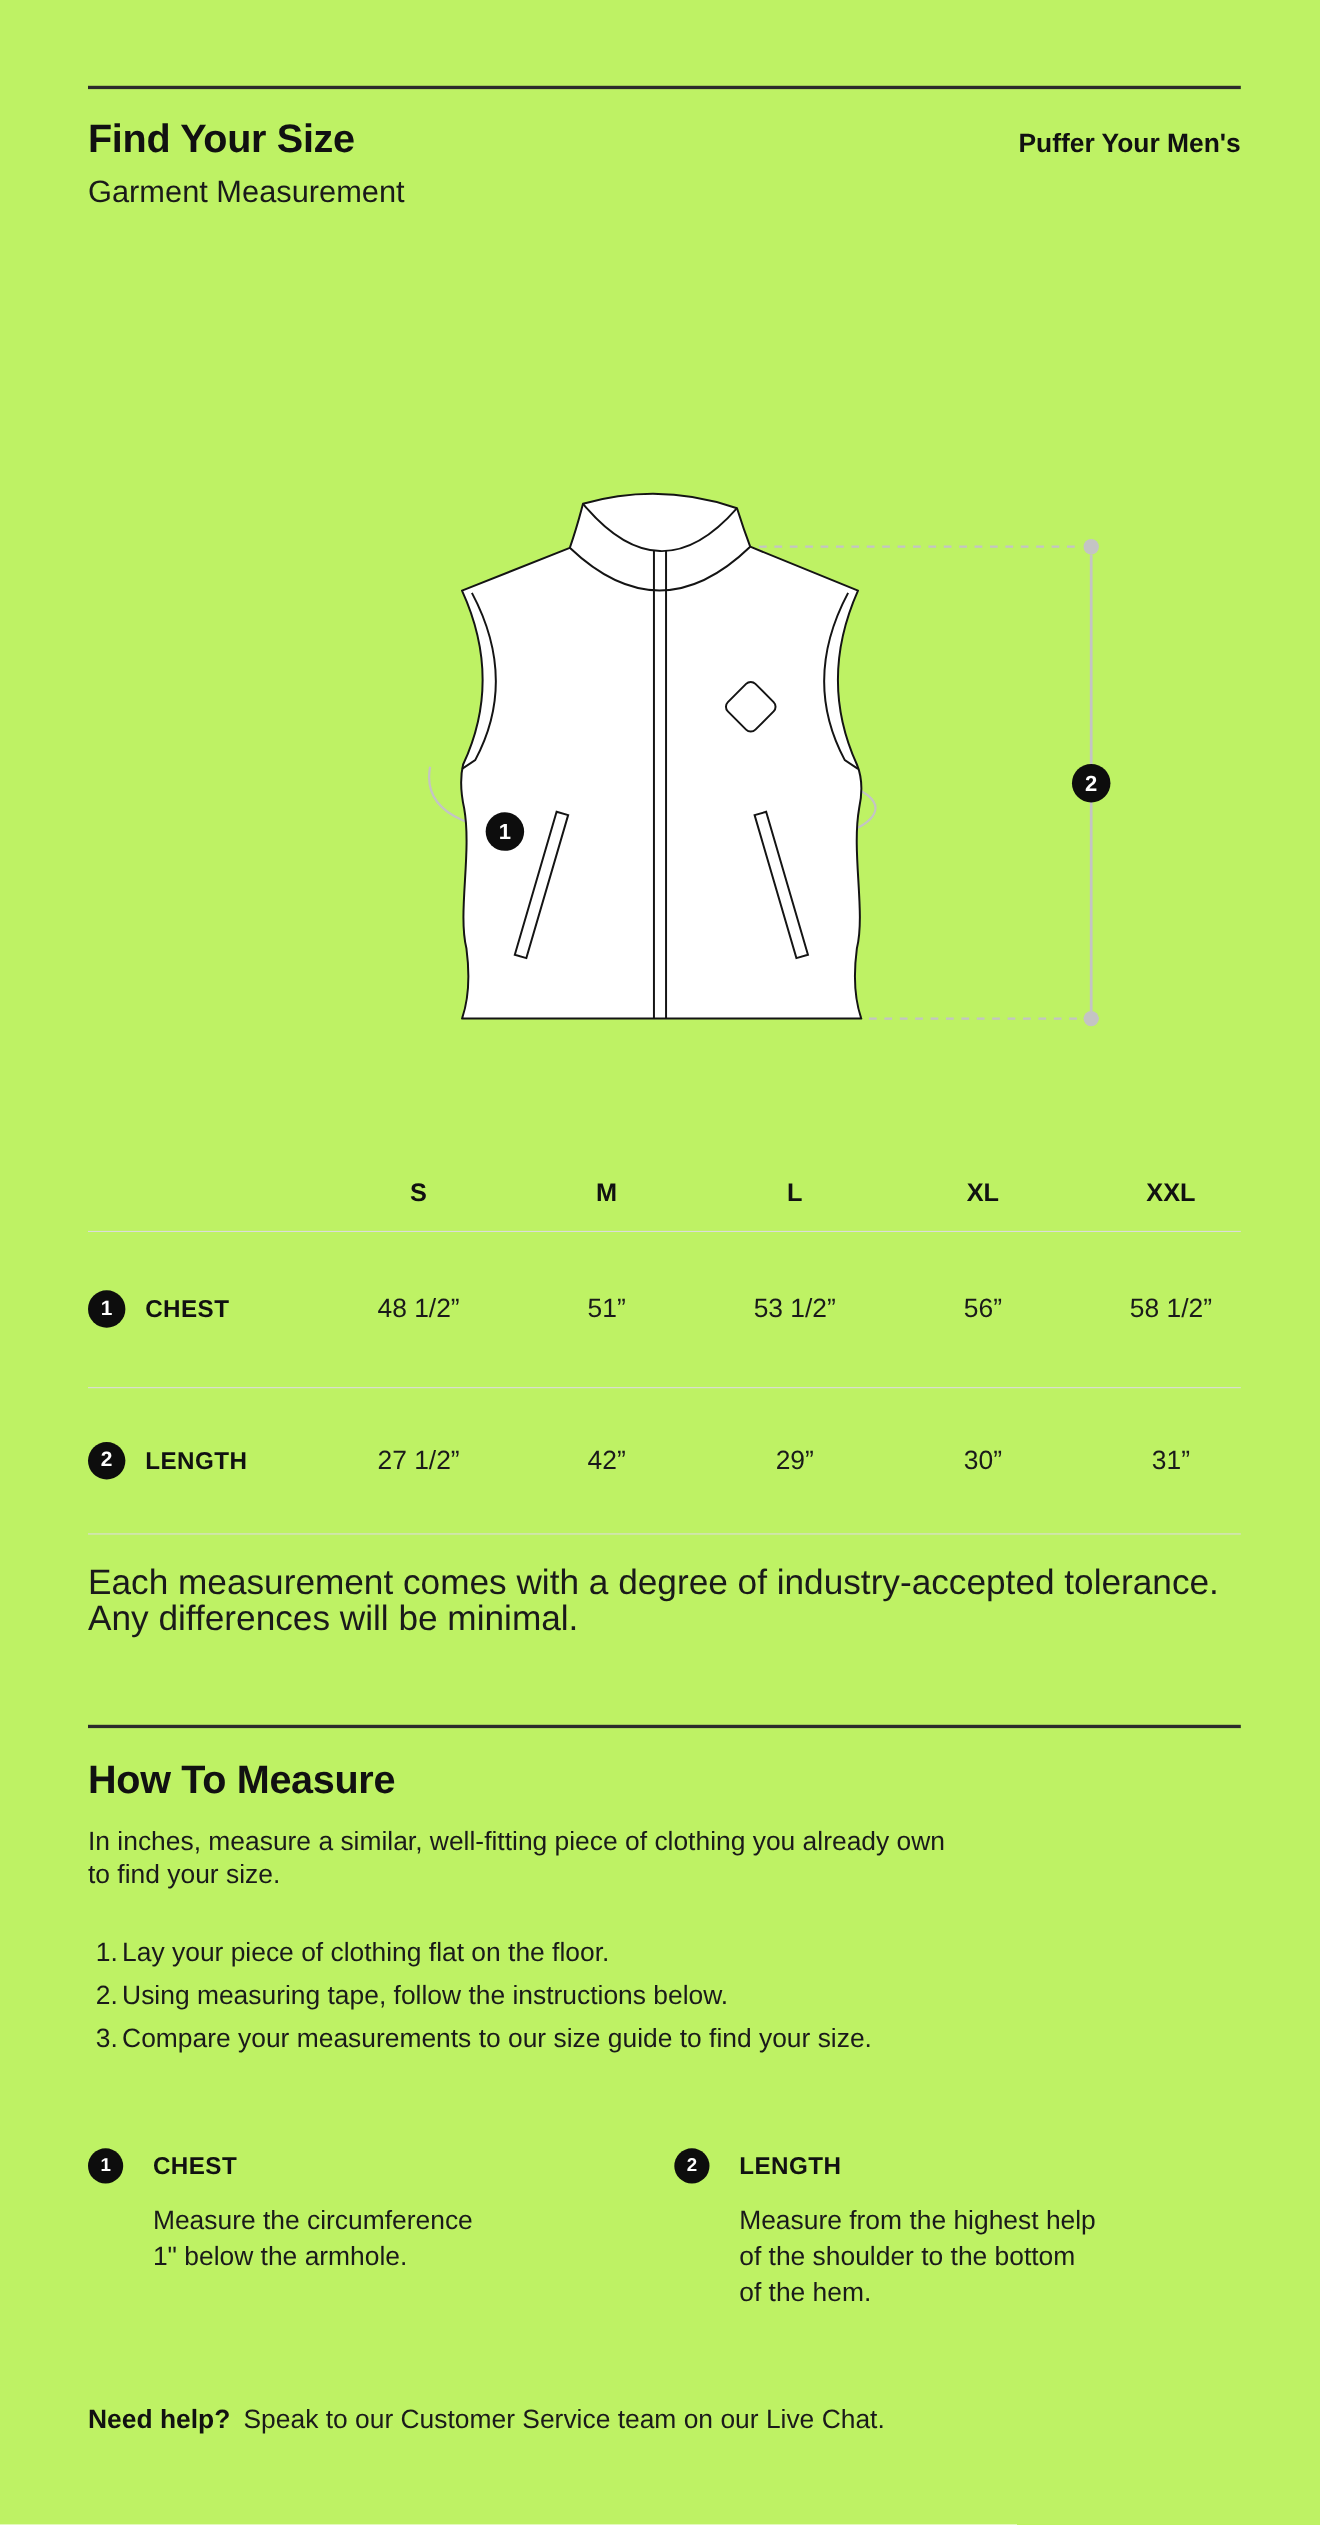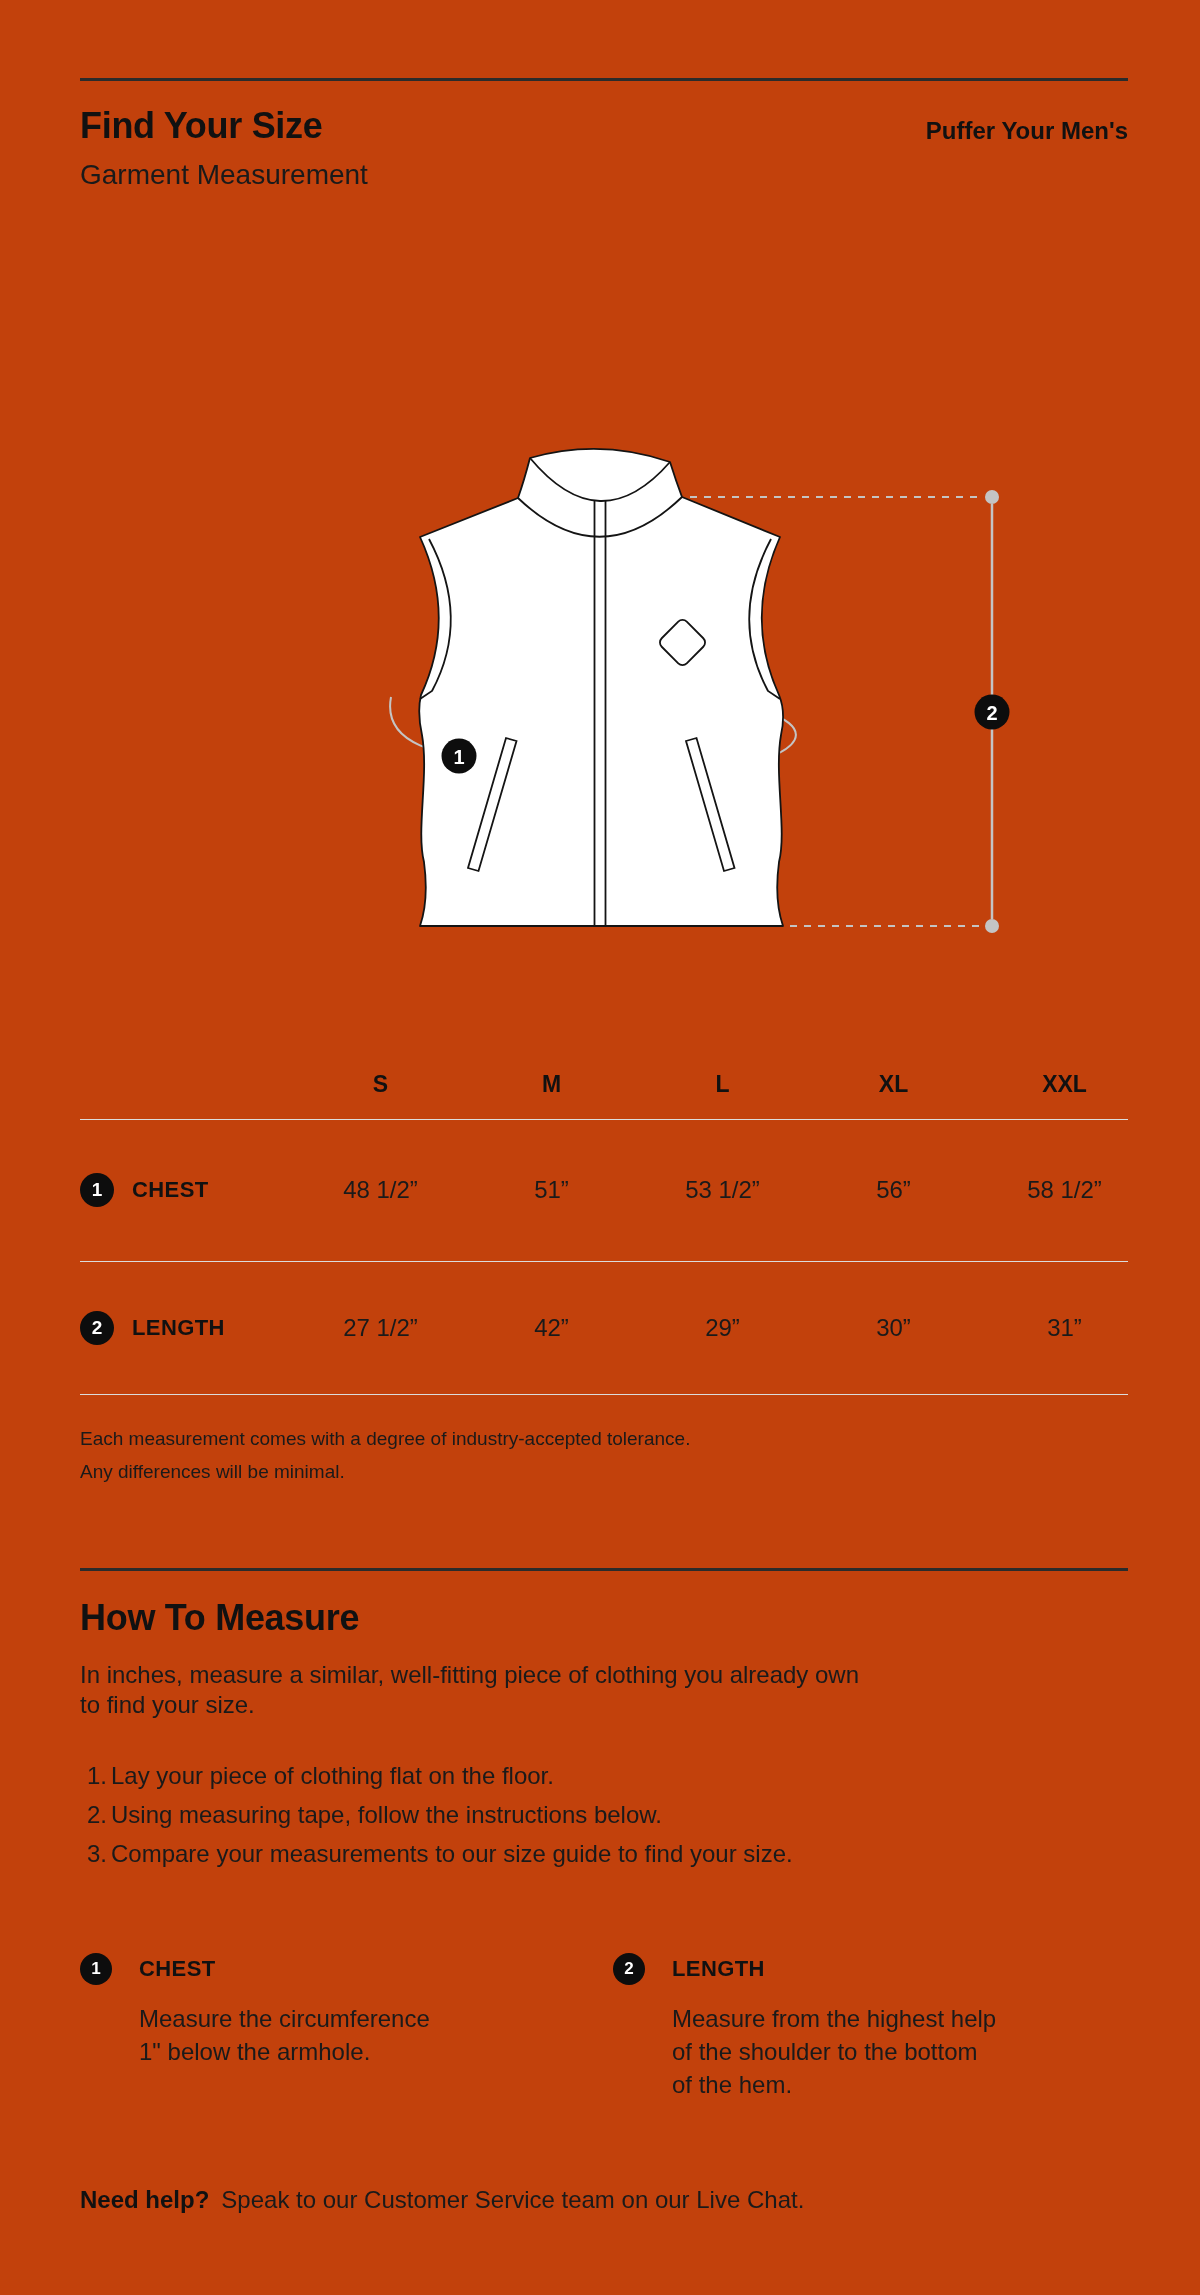--- a/index.html
+++ b/index.html
@@ -6,21 +6,21 @@
   html,body { background:#ffffff; }
   body {
     font-family:"Liberation Sans","DejaVu Sans",sans-serif;
     color:#1a1a1a;
     -webkit-font-smoothing:antialiased;
   }
   .page {
     position:relative;
     width:1200px;
     height:2295px;
-    background:#c2410c;
+    background:#bef264;
     overflow:hidden;
   }
   .rule-dark {
     position:absolute; left:80px; width:1048px; height:3px;
     background:#2b2b2b;
   }
   .rule-light {
     position:absolute; left:80px; width:1048px; height:1px;
     background:#dcdcdc;
   }
@@ -59,21 +59,21 @@
     background:#0d0d0d; color:#fff;
     display:flex; align-items:center; justify-content:center;
     font-size:19px; font-weight:700; flex:none;
   }
   .row-label {
     margin-left:18px; font-size:22px; font-weight:700;
     letter-spacing:0.4px; color:#111;
   }
   .tolerance-note {
     position:absolute; left:80px; top:1422px;
-    font-size:19px; line-height:33px; color:#1a1a1a;
+    font-size:32px; line-height:33px; color:#1a1a1a;
   }
   .section-title {
     position:absolute; left:80px; top:1598px;
     font-size:36px; line-height:40px; font-weight:700;
     letter-spacing:-0.3px; color:#111;
   }
   .htm-intro {
     position:absolute; left:80px; top:1660px;
     font-size:24px; line-height:30px; color:#1a1a1a;
   }

